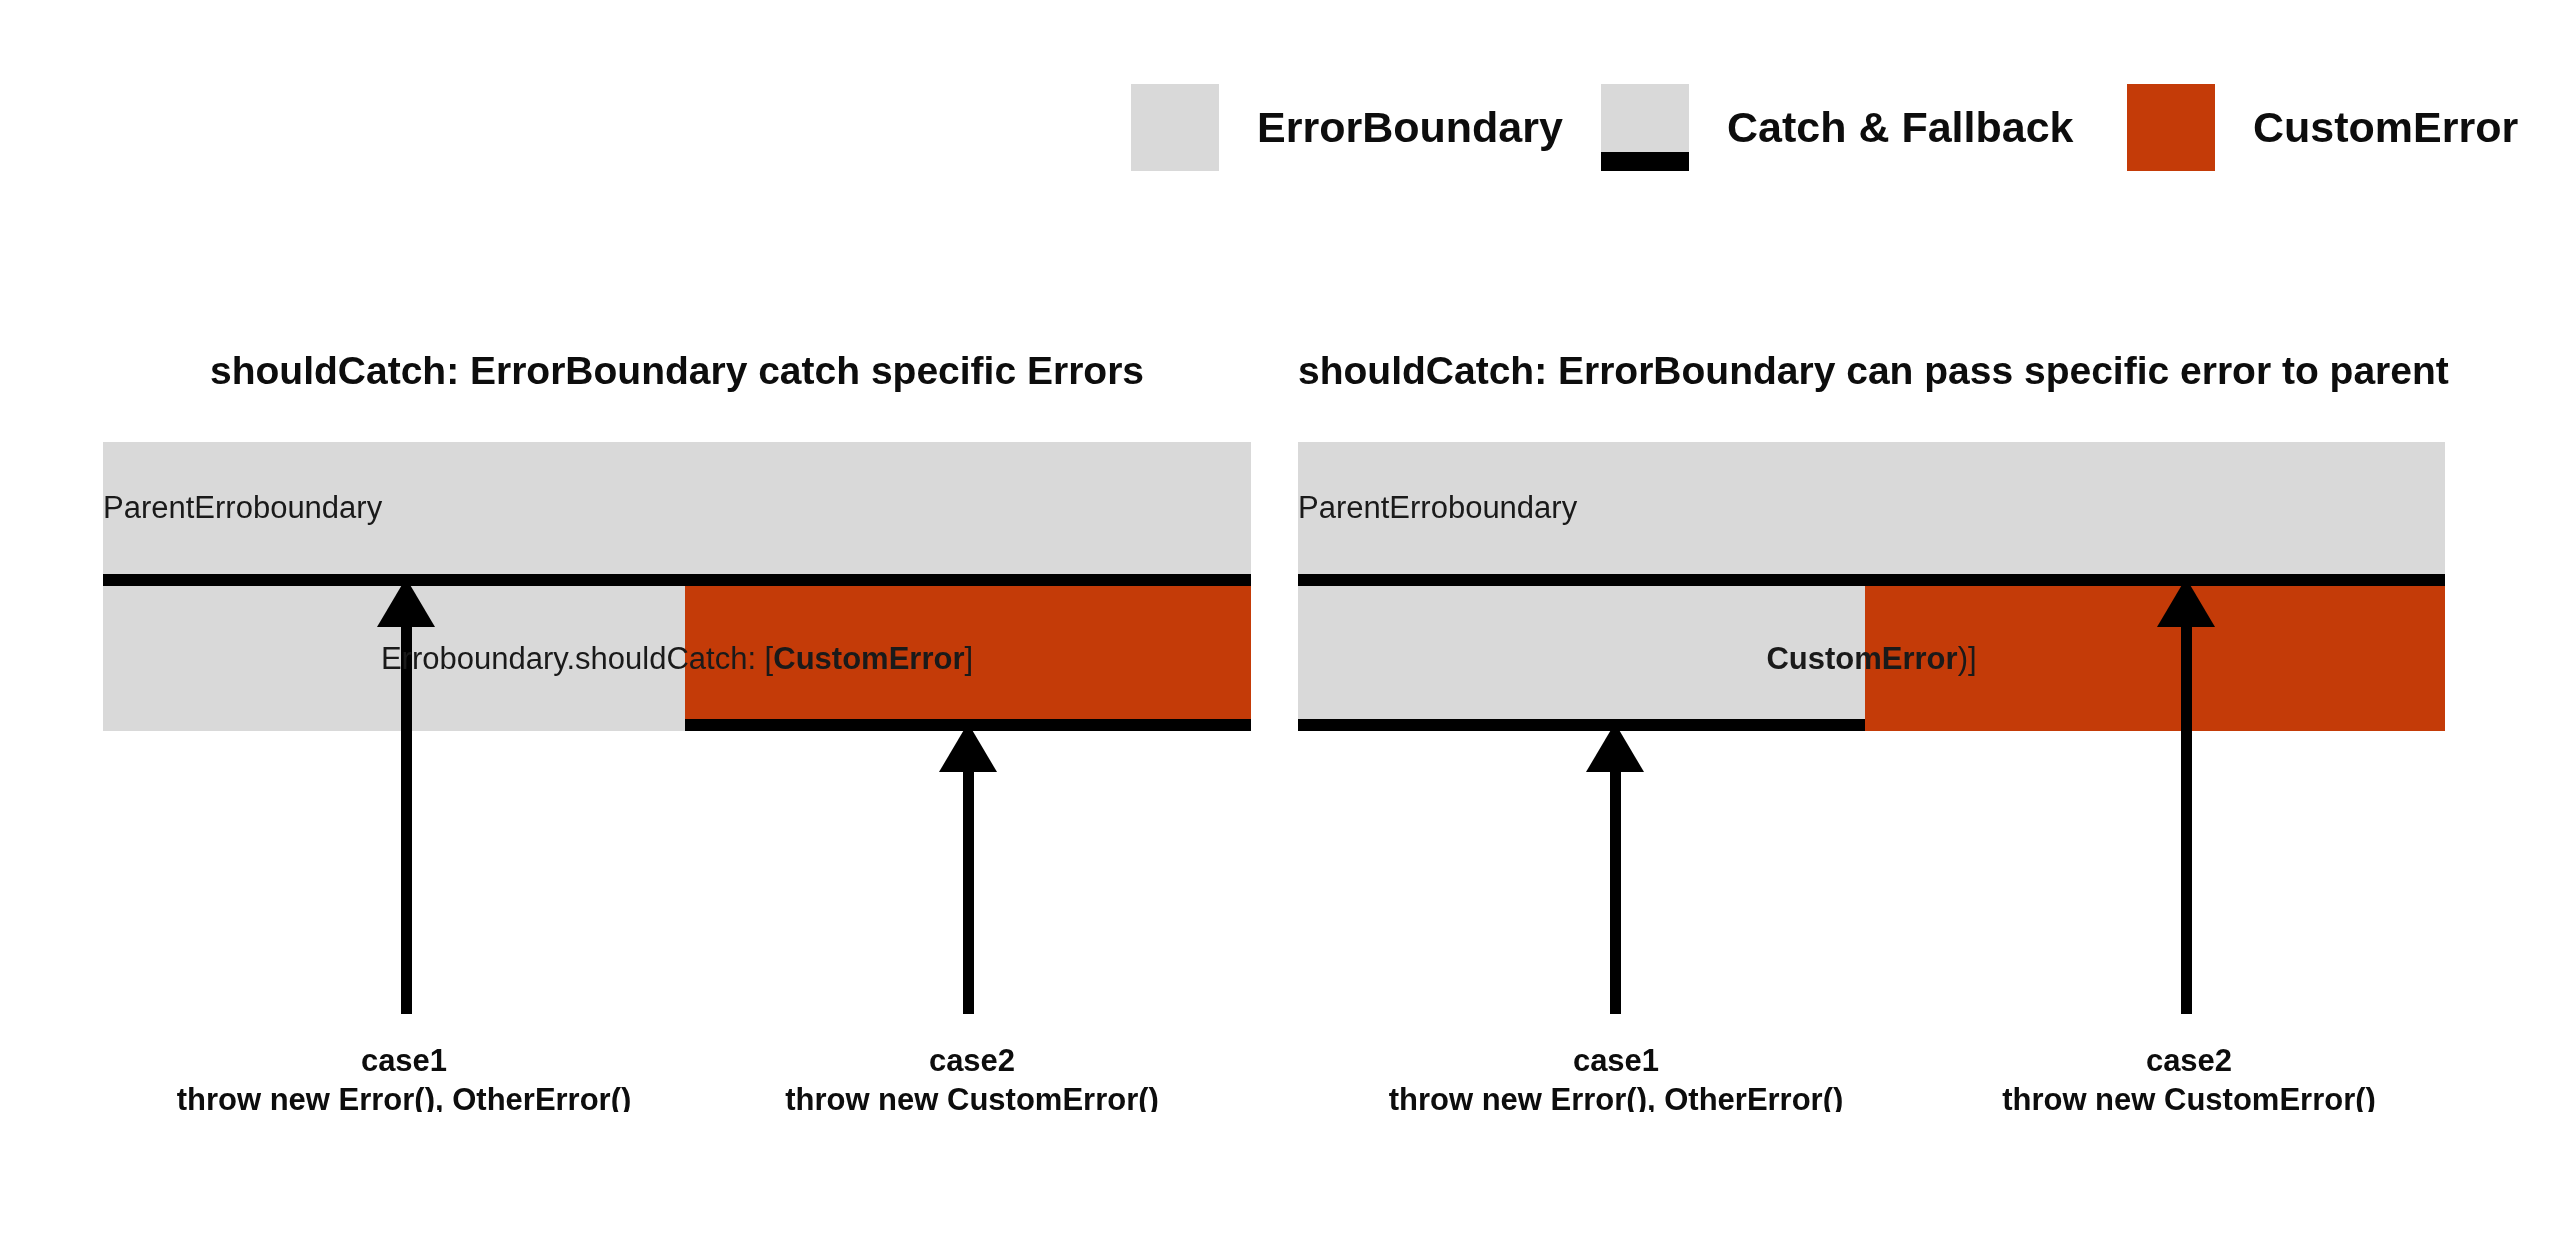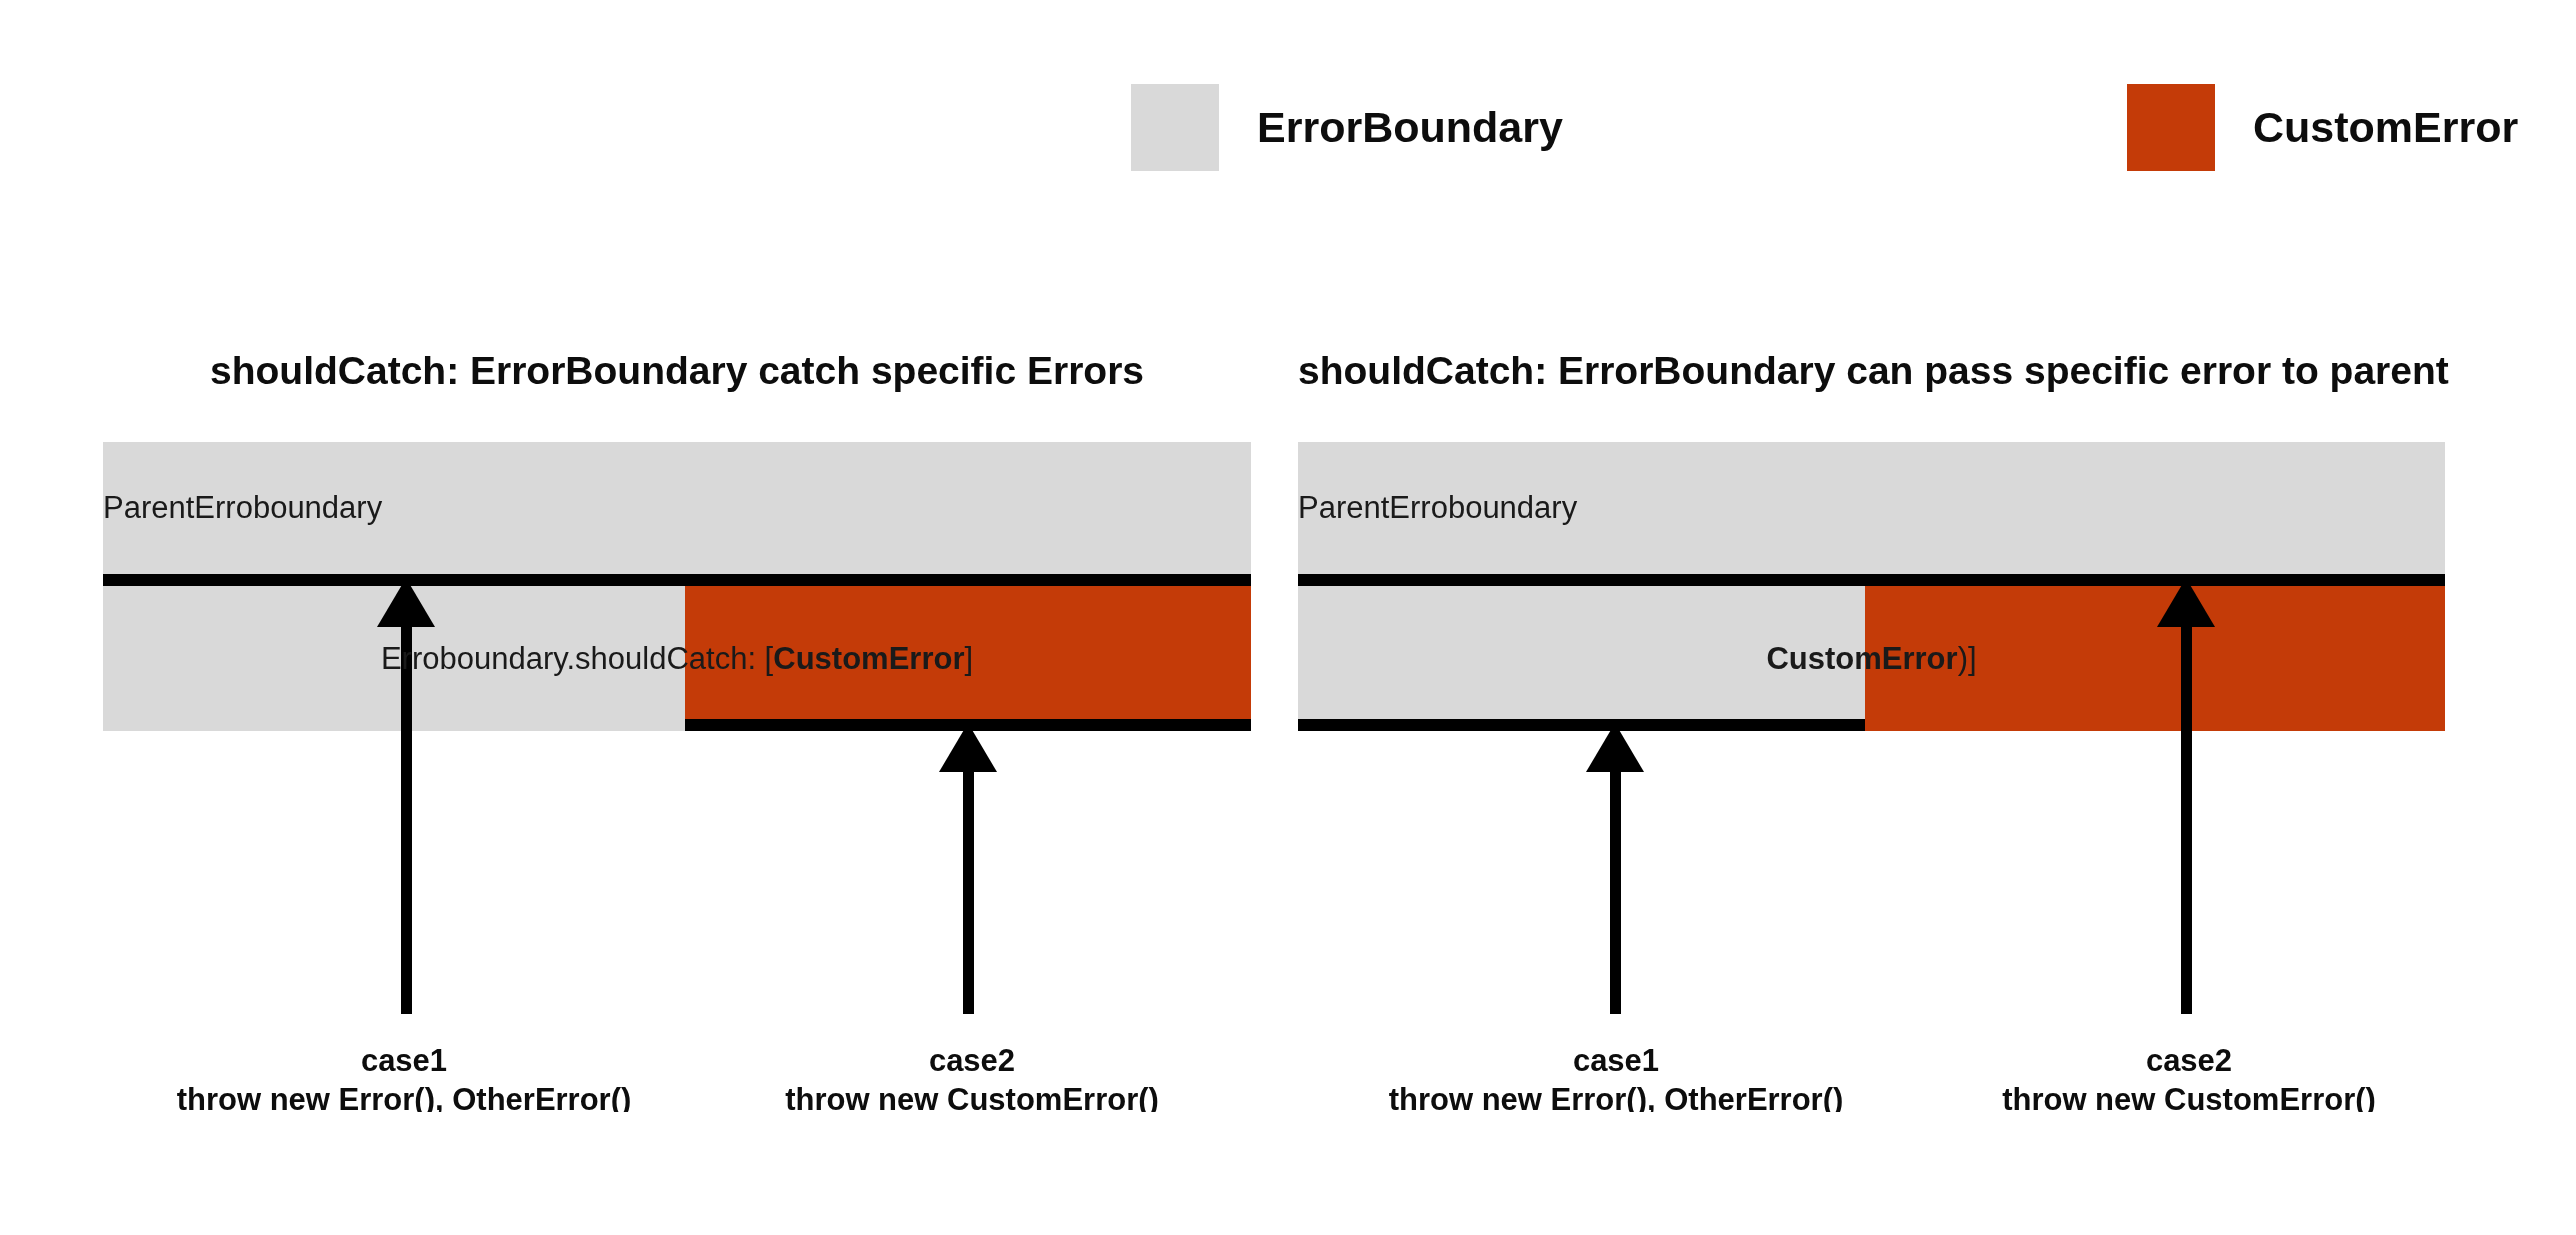--- a/index.html
+++ b/index.html
@@ -72,20 +72,24 @@
 </style>
 </head>
 <body>
 
 <div class="canvas">
 
   <div class="legend-item" style="left:1131px">
     <div class="legend-swatch sw-gray"></div>
     <div class="legend-label">ErrorBoundary</div>
   </div>
+  <div class="legend-item" style="left:1601px">
+    <div class="legend-swatch sw-catch"></div>
+    <div class="legend-label">Catch &amp; Fallback</div>
+  </div>
   <div class="legend-item" style="left:2127px">
     <div class="legend-swatch sw-orange"></div>
     <div class="legend-label">CustomError</div>
   </div>
 
   <div class="panel panel-left">
     <div class="panel-title">shouldCatch: ErrorBoundary catch specific Errors</div>
     <div class="parent-bar">
       <span>ParentErroboundary</span>
     </div>

